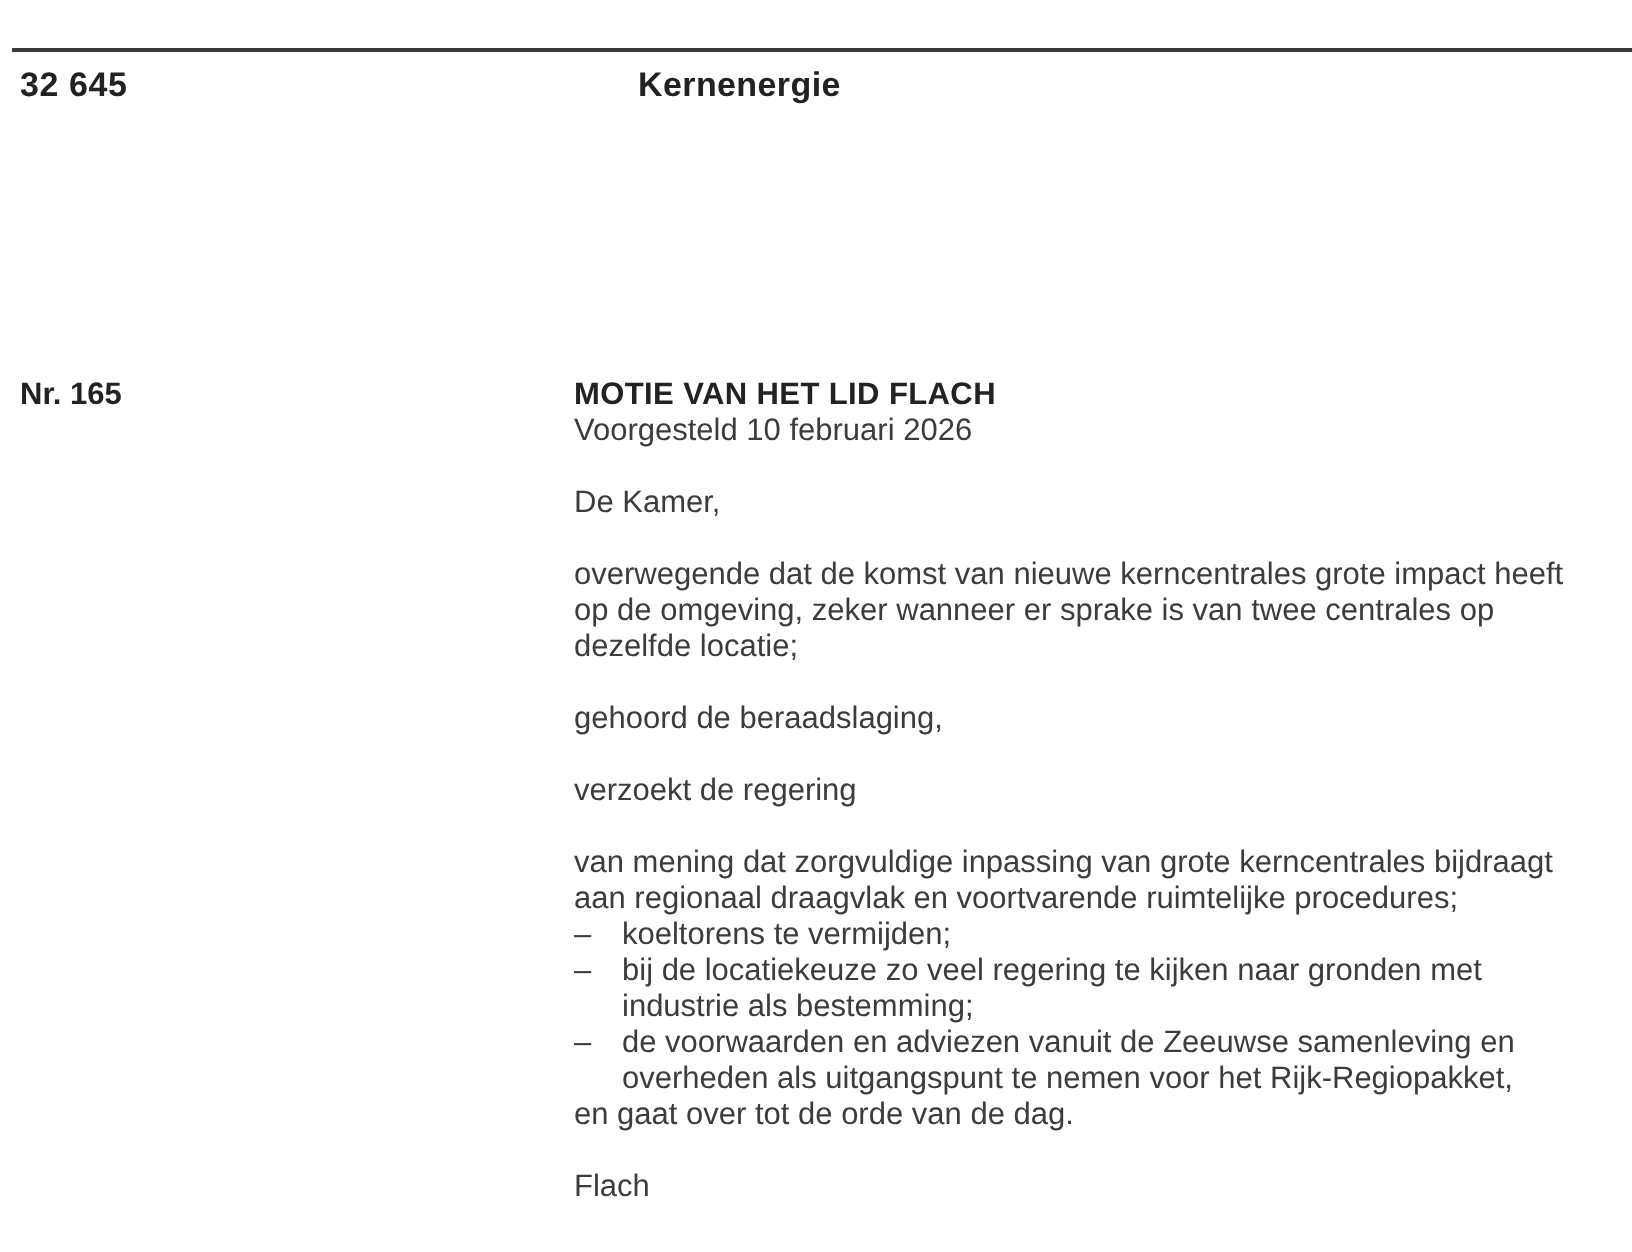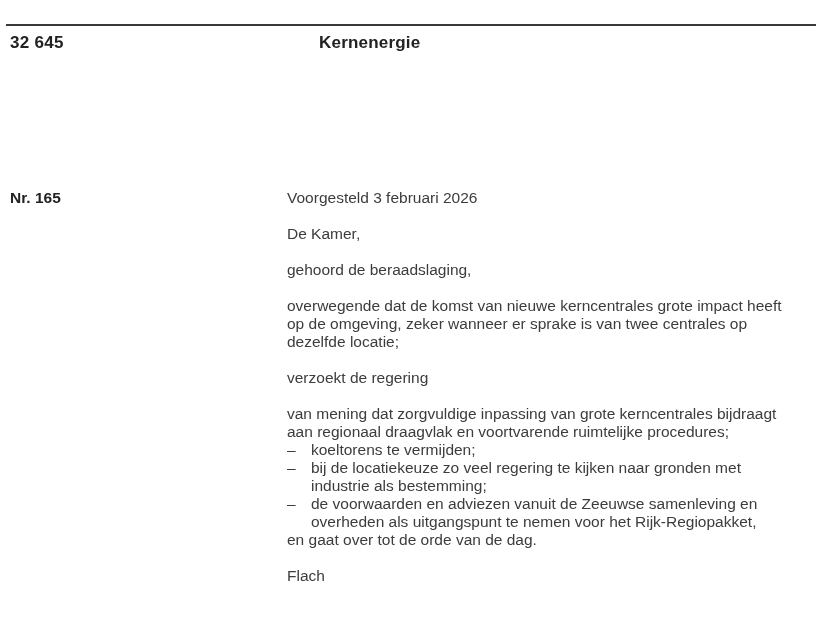--- a/index.html
+++ b/index.html
@@ -91,30 +91,31 @@
   <div class="header-rule"></div>
 
   <div class="dossier-number">32 645</div>
 
   <div class="dossier-title">Kernenergie</div>
 
   <div class="doc-number">Nr. 165</div>
 
   <div class="content">
 
+    <div class="motion-title">MOTIE VAN HET LID FLACH</div>
 
-    <div>Voorgesteld 3 februari 2026</div>
+    <div>Voorgesteld 10 februari 2026</div>
 
     <p class="gap">De Kamer,</p>
-
-    <p class="gap">gehoord de beraadslaging,</p>
 
     <p class="gap">overwegende dat de komst van nieuwe kerncentrales grote impact heeft
 op de omgeving, zeker wanneer er sprake is van twee centrales op
 dezelfde locatie;</p>
+
+    <p class="gap">gehoord de beraadslaging,</p>
 
     <p class="gap">verzoekt de regering</p>
 
     <p class="gap">van mening dat zorgvuldige inpassing van grote kerncentrales bijdraagt
 aan regionaal draagvlak en voortvarende ruimtelijke procedures;</p>
 
     <div class="item">
       <span class="dash">–</span>
       <span class="itxt">koeltorens te vermijden;</span>
     </div>

